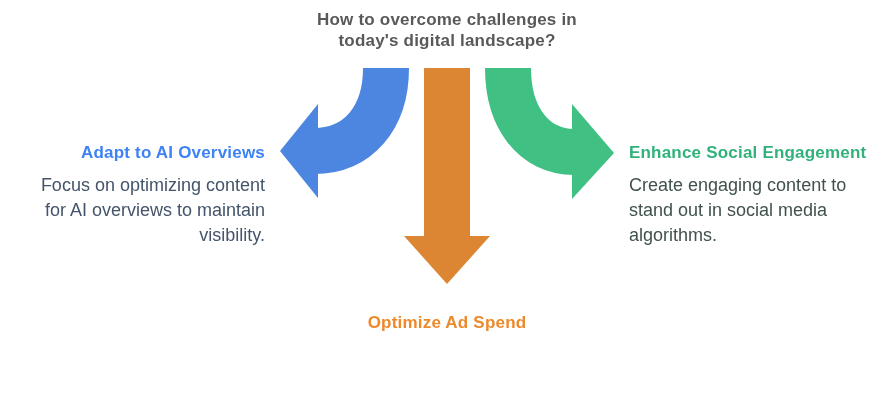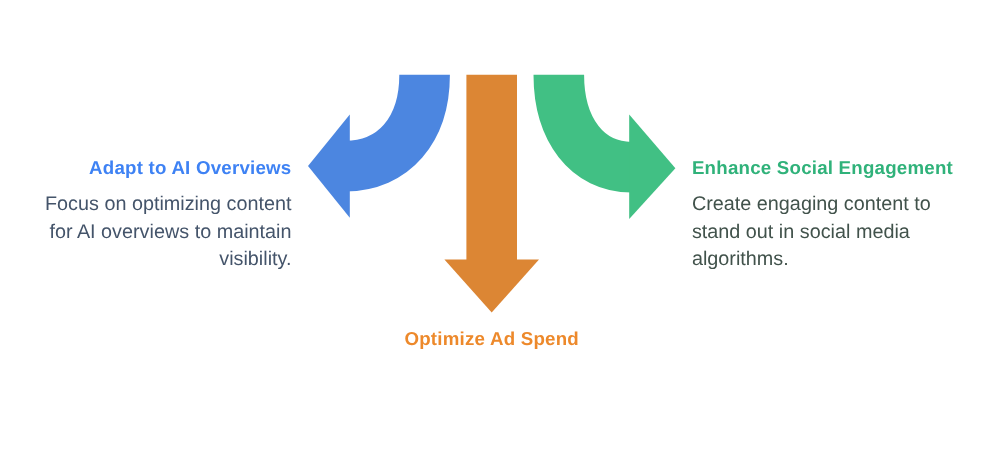--- a/index.html
+++ b/index.html
@@ -56,21 +56,21 @@
   }
   .branch-right {
     left: 629px;
     top: 141px;
     width: 280px;
     text-align: left;
   }
   .branch-down {
     left: 0;
     right: 0;
-    top: 297px;
+    top: 311px;
     text-align: center;
   }
 </style>
 </head>
 <body>
 
 <div class="canvas" style="background-color: rgb(255, 255, 255);">
 
   <svg class="arrows-svg" viewBox="0 0 894 411">
 
@@ -83,20 +83,22 @@
       <path d="M 447 68 L 447 238" fill="none" stroke-width="46" stroke-linecap="butt" stroke="#DC8634"></path>
       <polygon points="447,284 404,236 490,236" fill="#DC8634"></polygon>
     </g>
 
     <g>
       <path d="M 508 68 C 508 118 534 152 574 152" fill="none" stroke-width="46" stroke-linecap="butt" stroke="#41C084"></path>
       <polygon points="614,153 572,104 572,199" fill="#41C084"></polygon>
     </g>
   </svg>
 
+  <div class="title" style="color: rgb(89, 89, 89);">How to overcome challenges in
+today's digital landscape?</div>
 
   <div class="branch branch-left">
     <div class="heading" style="color: rgb(62, 130, 244);">Adapt to AI Overviews</div>
     <div class="body" style="color: rgb(68, 84, 106);">Focus on optimizing content
 for AI overviews to maintain
 visibility.</div>
   </div>
 
   <div class="branch branch-down">
     <div class="heading" style="color: rgb(237, 137, 43);">Optimize Ad Spend</div>

